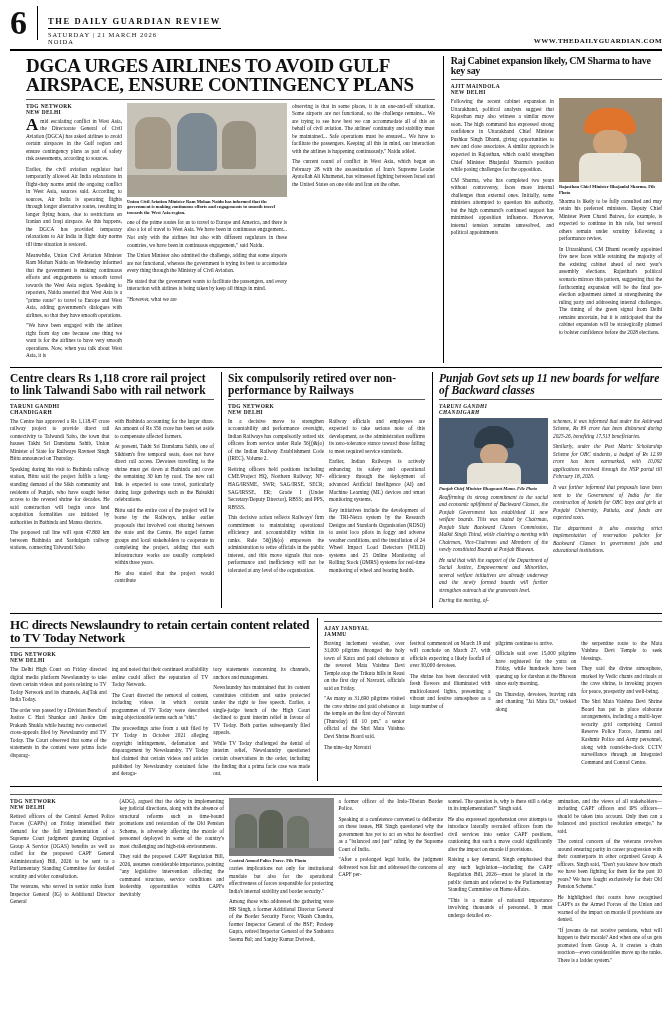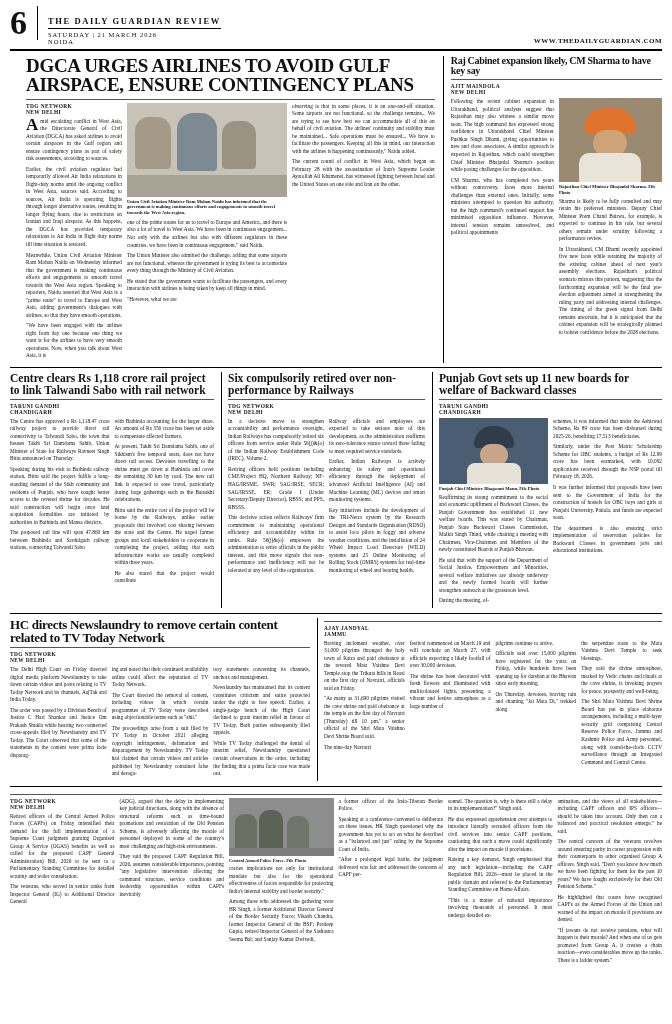--- a/index.html
+++ b/index.html
@@ -188,21 +188,21 @@
         <div class="col">
             <div class="body">
           <p>Railway officials and employees are expected to take serious note of this development, as the administration reaffirms its zero-tolerance stance toward those failing to meet required service standards.</p>
           <p>Earlier, Indian Railways is actively enhancing its safety and operational efficiency through the deployment of advanced Artificial Intelligence (AI) and Machine Learning (ML) devices and smart monitoring systems.</p>
           <p>Key initiatives include the development of the TRI-Netra system by the Research Designs and Standards Organisation (RDSO) to assist loco pilots in foggy and adverse weather conditions, and the installation of 24 Wheel Impact Load Detectors (WILD) systems and 25 Online Monitoring of Rolling Stock (OMRS) systems for real-time monitoring of wheel and bearing health.</p>
         </div>
           </div>
       </div>
     </div>
 
-    <div class="vline" style="flex:1;padding-left:6px;">
+    <div class="vline" style="flex:1;padding-left:6px;font-style:italic;">
       <div class="subhead">Punjab Govt sets up 11 new boards for welfare of Backward classes</div>
       <div class="thinrule" style="margin:3px 0;"></div>
       <div class="byline">TARUNI GANDHI</div>
       <div class="byline sub">CHANDIGARH</div>
       <div class="cols" style="gap:5px;margin-top:3px;">
         <div class="col">
           <div class="photo blue" style="height:66px;">
             <div style="position:absolute;left:50%;top:8px;transform:translateX(-50%);width:40px;height:22px;background:#2f3c49;border-radius:20px 20px 4px 4px;"></div>
             <div style="position:absolute;left:50%;top:26px;transform:translateX(-50%);width:28px;height:22px;background:#c9a587;border-radius:12px;"></div>
             <div style="position:absolute;left:50%;top:45px;transform:translateX(-50%);width:54px;height:24px;background:#e6e2d8;border-radius:8px 8px 0 0;"></div>
@@ -224,21 +224,21 @@
         </div>
           </div>
       </div>
     </div>
   </div>
 
   <div class="rule" style="margin:5px 0 0 0;"></div>
 
   <div class="cols block" style="gap:7px;">
     <div style="width:300px;">
-      <div class="hl" style="font-size:13px;">HC directs Newslaundry to remove certain content related to TV Today Network</div>
+      <div class="hl" style="font-size:13px;">HC directs Newslaundry to retain certain content related to TV Today Network</div>
       <div class="thinrule" style="margin:3px 0;"></div>
       <div class="byline">TDG NETWORK</div>
       <div class="byline sub">NEW DELHI</div>
       <div class="cols" style="gap:5px;margin-top:3px;">
         <div class="col">
             <div class="body">
           <p>The Delhi High Court on Friday directed digital media platform Newslaundry to take down certain videos and posts relating to TV Today Network and its channels, AajTak and India Today.</p>
           <p>The order was passed by a Division Bench of Justice C Hari Shankar and Justice Om Prakash Shukla while hearing two connected cross-appeals filed by Newslaundry and TV Today. The Court observed that some of the statements in the content were prima facie disparag-</p>
         </div>
           </div>

